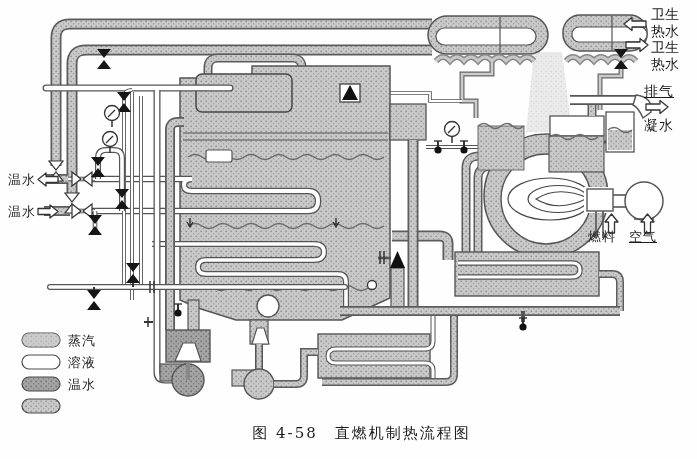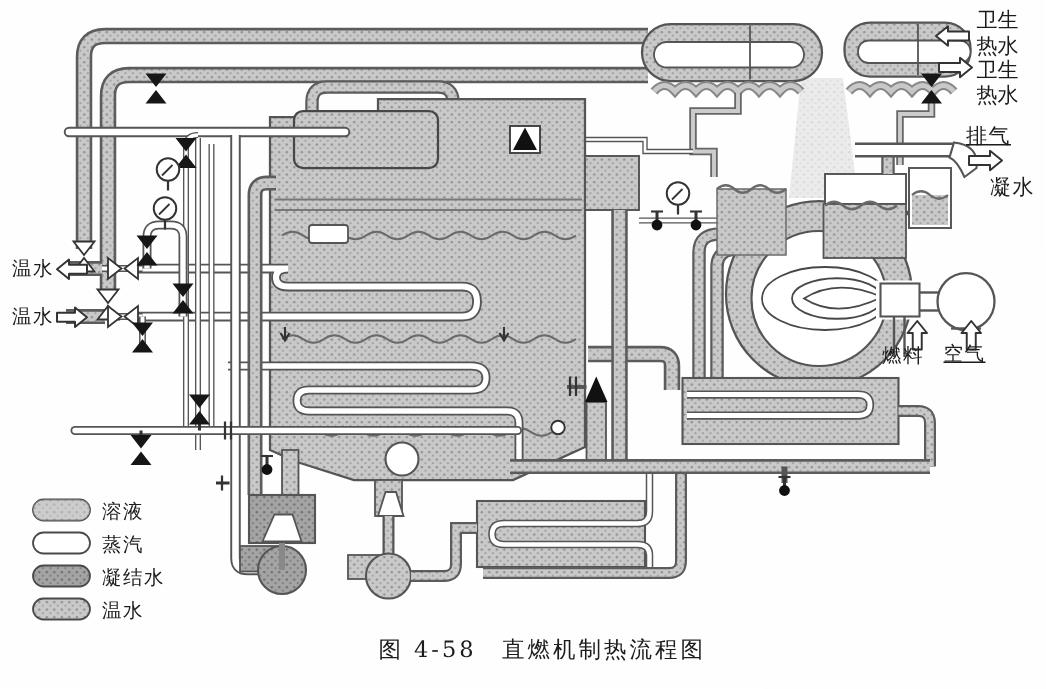--- a/index.html
+++ b/index.html
@@ -328,36 +328,32 @@
     <rect x="22" y="377" width="38" height="14" rx="7" fill="url(#spD)" stroke="#4a4a4a" stroke-width="1.2"></rect>
     <rect x="22" y="399" width="38" height="14" rx="7" fill="url(#sp)" stroke="#4a4a4a" stroke-width="1.2"></rect>
   </g>
 </svg>
 
 <div class="lbl" style="left:8px;top:172px;">温水</div>
 <div class="lbl" style="left:8px;top:204px;">温水</div>
 <div class="lbl big wrap2" style="left:651px;top:6px;">卫生热水</div>
 <div class="lbl big wrap2" style="left:651px;top:39px;">卫生热水</div>
 <div class="lbl big" style="left:644px;top:83px;text-decoration:underline;">排气</div>
-<div class="lbl big" style="left:660px;top:117px;">凝水</div>
+<div class="lbl big" style="left:644px;top:117px;">凝水</div>
 <div class="lbl" style="left:588px;top:229px;font-family:Liberation Serif, serif;">燃料</div>
 <div class="lbl" style="left:629px;top:229px;text-decoration:underline;">空气</div>
 
 <div class="legend">
-  <div class="row">
-    <span class="sw dots sw-solution" style="visibility:hidden"></span>
-    <span class="lab">溶液</span>
-  </div>
   <div class="row">
     <span class="sw sw-steam" style="visibility:hidden"></span>
     <span class="lab">蒸汽</span>
   </div>
   <div class="row">
-    <span class="sw dots sw-cond" style="visibility:hidden"></span>
-    <span class="lab">凝结水</span>
+    <span class="sw dots sw-solution" style="visibility:hidden"></span>
+    <span class="lab">溶液</span>
   </div>
   <div class="row">
     <span class="sw dots sw-warm" style="visibility:hidden"></span>
     <span class="lab">温水</span>
   </div>
 </div>
 
 <div class="caption">图 4-58　直燃机制热流程图</div>
 
 </div>

